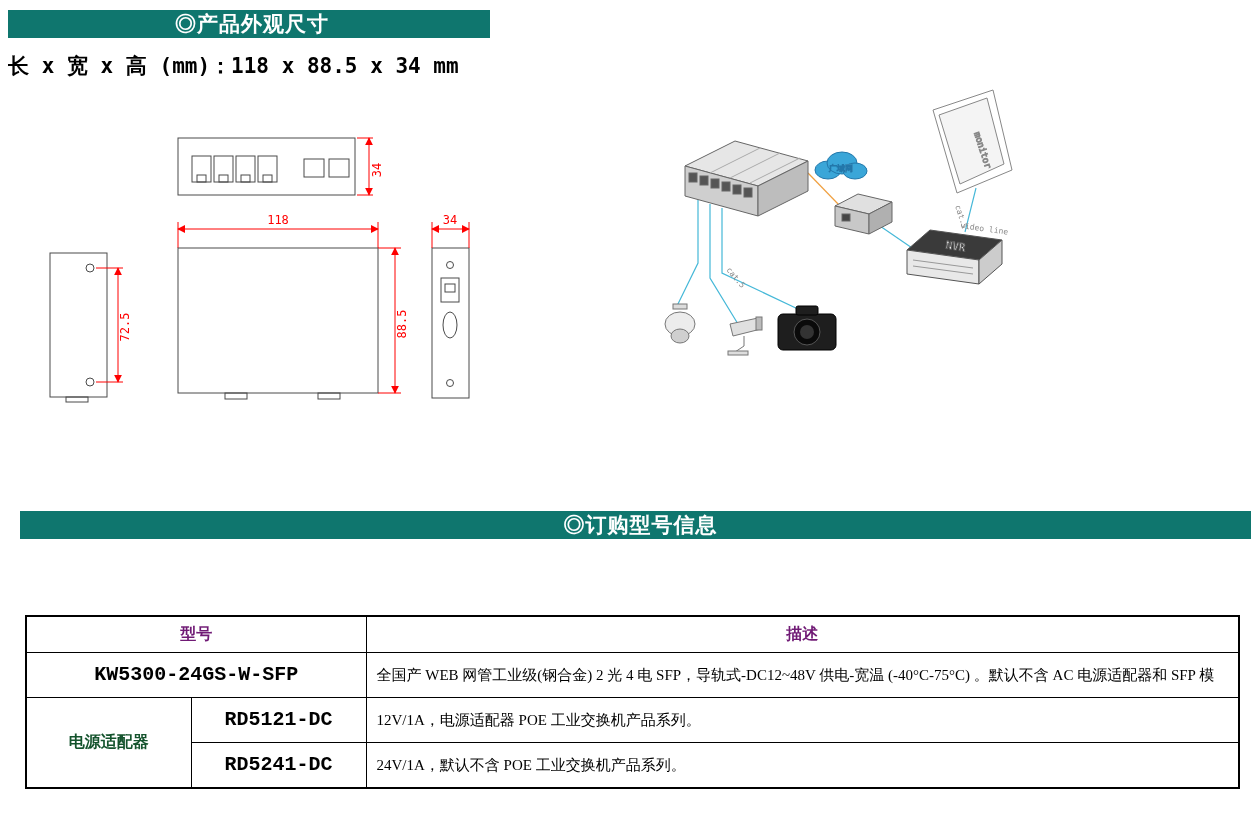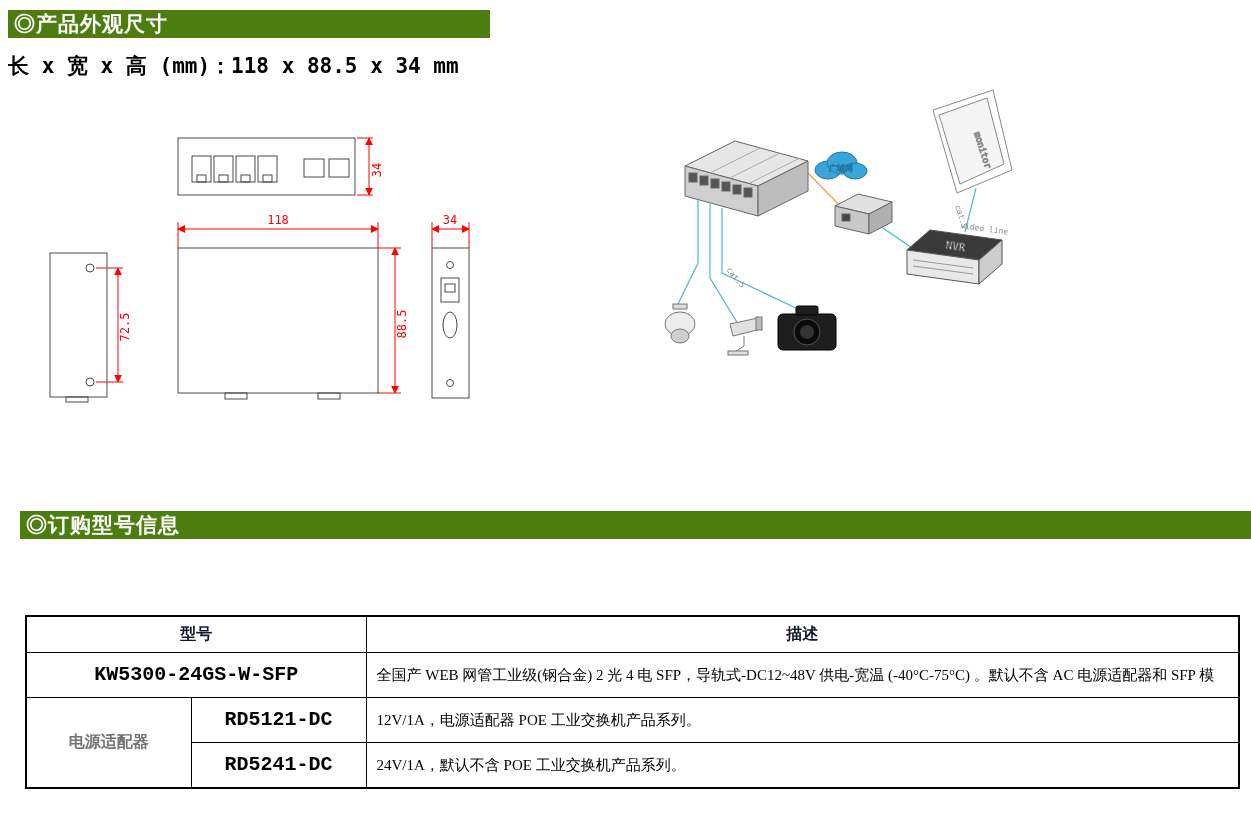--- a/index.html
+++ b/index.html
@@ -1,23 +1,24 @@
 <!DOCTYPE html>
 <html><head>
 <meta charset="utf-8">
 <style>
   * { margin:0; padding:0; box-sizing:border-box; }
   body { background:#ffffff; font-family:"Liberation Serif", serif; }
   .page { position:relative; width:1251px; height:816px; background:#ffffff; overflow:hidden; }
 
   .green-bar {
-    position:absolute; background:#4d7c0f; color:#ffffff;
+    position:absolute; background:#0f766e; color:#ffffff;
     font-weight:bold; font-size:21px; line-height:28px; height:28px;
     padding-left:6px; letter-spacing:1px;
     font-family:"Liberation Sans", sans-serif;
+    text-align:center;
   }
   .bar-appearance { left:8px; top:10px; width:482px; }
   .bar-application { left:530px; top:10px; width:233px; }
   .bar-ordering { left:20px; top:511px; width:1235px; }
 
   .size-line {
     position:absolute; left:8px; top:52px;
     font-family:"DejaVu Sans Mono", monospace;
     font-weight:bold; font-size:21px; color:#000;
   }
@@ -29,29 +30,29 @@
   .dim-text { fill:#ff0000; font-size:12px; }
   .diag-label { fill:#8a8a8a; font-size:8px; }
 
   .order-table {
     position:absolute; left:25px; top:615px; width:1215px;
     border-collapse:collapse; border:2px solid #000;
     font-size:15px; color:#000;
   }
   .order-table td { border:1px solid #000; padding:4px 10px; }
   .order-table .th {
-    color:#0f172a; font-weight:bold; text-align:center;
+    color:#701a75; font-weight:bold; text-align:center;
     font-size:16px; height:36px;
   }
   .model-cell {
     font-family:"Liberation Mono", monospace; font-weight:bold;
     text-align:center; vertical-align:middle; font-size:20px;
   }
   .adapter-cell {
-    color:#737373; font-weight:bold; text-align:center;
+    color:#14532d; font-weight:bold; text-align:center;
     vertical-align:middle; font-size:16px;
   }
   .desc-cell { text-align:left; padding-left:14px; line-height:36px; }
   .row-adapter td { height:37px; }
 </style>
 </head>
 <body>
 
 <div class="page">
 

